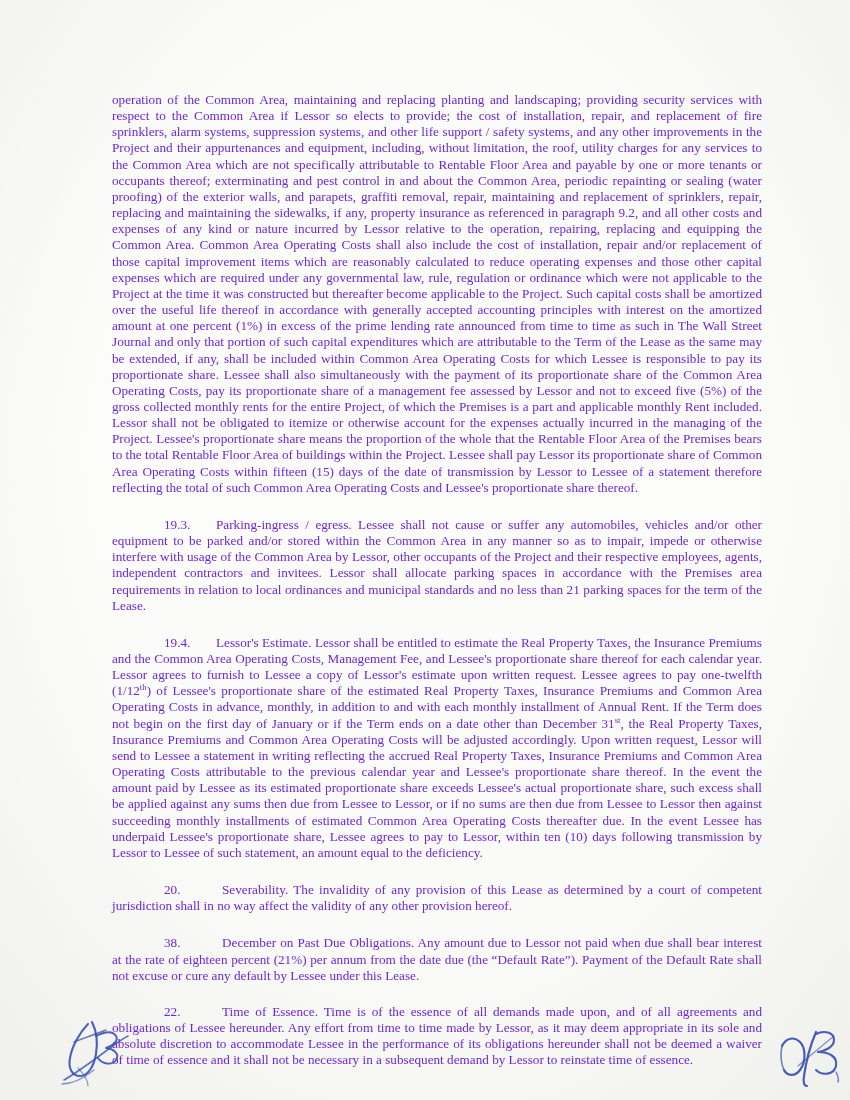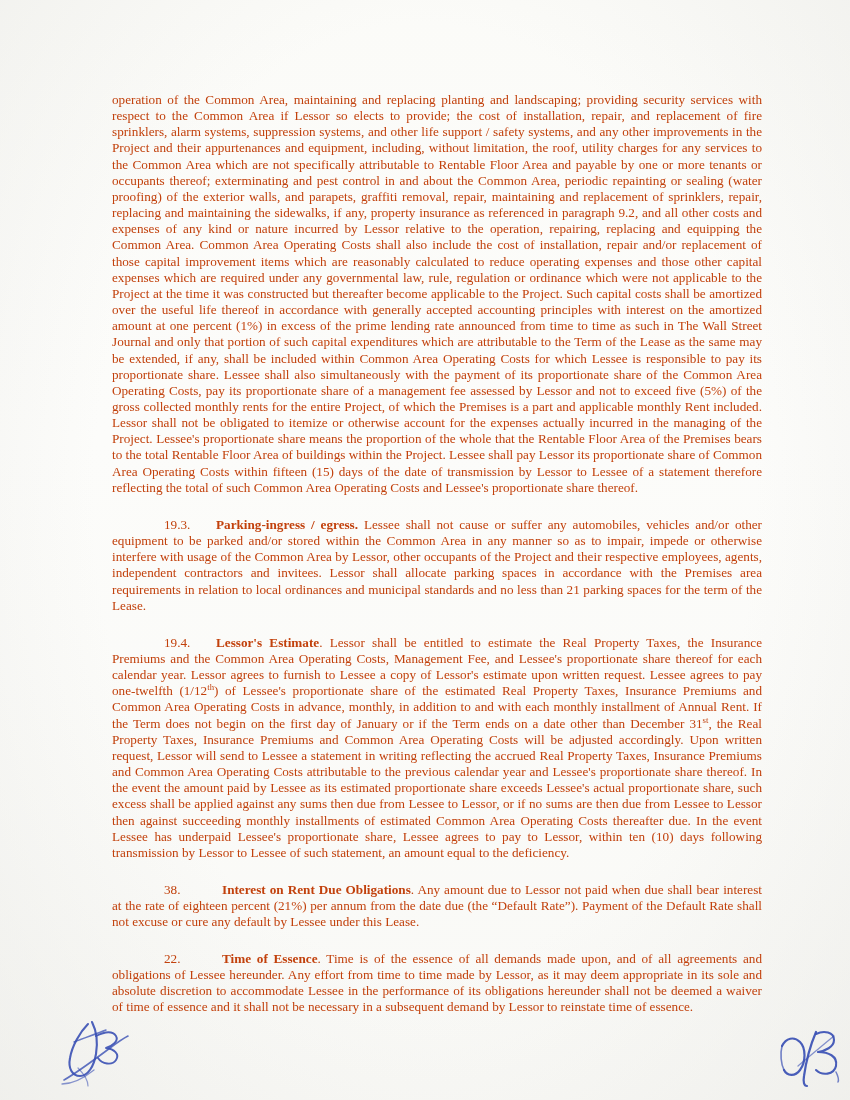--- a/index.html
+++ b/index.html
@@ -28,21 +28,21 @@
   }
   .doc-body {
     position: absolute;
     left: 112px;
     top: 92px;
     width: 650px;
     z-index: 2;
     font-family: "Liberation Serif", "DejaVu Serif", serif;
     font-size: 13.2px;
     line-height: 16.15px;
-    color: #c2410c;
+    color: #6d28d9;
     text-align: justify;
     text-justify: inter-word;
     -webkit-font-smoothing: antialiased;
   }
   p {
     margin: 0;
     padding: 0;
     text-align: justify;
     text-justify: inter-word;
   }
@@ -56,21 +56,21 @@
     display: inline-block;
     width: 52px;
     margin-left: 52px;
   }
   .num-wide {
     display: inline-block;
     width: 58px;
     margin-left: 52px;
   }
   .heading {
-    font-weight: bold;
+    font-weight: normal;
   }
   sup {
     font-size: 0.66em;
     vertical-align: super;
     line-height: 0;
   }
   .sig {
     position: absolute;
     z-index: 3;
     pointer-events: none;
@@ -95,22 +95,23 @@
 <div class="page">
 
   <div class="doc-body">
 
     <p class="block">operation of the Common Area, maintaining and replacing planting and landscaping; providing security services with respect to the Common Area if Lessor so elects to provide; the cost of installation, repair, and replacement of fire sprinklers, alarm systems, suppression systems, and other life support / safety systems, and any other improvements in the Project and their appurtenances and equipment, including, without limitation, the roof, utility charges for any services to the Common Area which are not specifically attributable to Rentable Floor Area and payable by one or more tenants or occupants thereof; exterminating and pest control in and about the Common Area,  periodic repainting or sealing (water proofing) of the exterior walls, and parapets, graffiti removal, repair, maintaining and replacement of sprinklers, repair, replacing and maintaining the sidewalks, if any, property insurance as referenced in paragraph 9.2, and all other costs and expenses of any kind or nature incurred by Lessor relative to the operation, repairing, replacing and equipping the Common Area.     Common Area Operating Costs shall also include the cost of installation, repair and/or replacement of those capital improvement items which are reasonably calculated to reduce operating expenses and those other capital expenses which are required under any governmental law, rule, regulation or ordinance which were not applicable to the Project at the time it was constructed but thereafter become applicable to the Project. Such capital costs shall be amortized over the useful life thereof in accordance with generally accepted accounting principles with interest on the amortized amount at one percent (1%) in excess of the prime lending rate announced from time to time as such in The Wall Street Journal and only that portion of such capital expenditures which are attributable to the Term of the Lease as the same may be extended, if any, shall be included within Common Area Operating Costs for which Lessee is responsible to pay its proportionate share.  Lessee shall also simultaneously with the payment of its proportionate share of the Common Area Operating Costs, pay its proportionate share of a management fee assessed by Lessor and not to exceed five (5%) of the gross collected monthly  rents for the entire Project, of which the Premises is a part and applicable monthly Rent included.  Lessor shall not be obligated to itemize or otherwise account for  the expenses actually incurred in the managing of the Project.  Lessee's proportionate share means the proportion of the whole that the Rentable Floor Area of the Premises bears to the total Rentable Floor Area of buildings within the Project.  Lessee shall pay Lessor its proportionate share of Common Area Operating Costs within fifteen (15) days of the date of transmission by Lessor to Lessee of a statement therefore reflecting the total of such Common Area Operating Costs and Lessee's proportionate share thereof.</p>
 
     <p class="gap-md"><span class="num">19.3.</span><span class="heading">Parking-ingress / egress.</span><span>  Lessee shall not cause or suffer any automobiles, vehicles and/or other equipment to be parked and/or stored within the Common Area in any manner so as to impair, impede or otherwise interfere with usage of the Common Area by Lessor, other occupants of the Project and their respective employees, agents, independent  contractors and invitees.  Lessor shall allocate parking spaces in accordance with the Premises area requirements in relation to  local ordinances and municipal standards and no less than 21 parking spaces for the term of the Lease.</span></p>
 
     <p class="gap-md"><span class="num">19.4.</span><span class="heading">Lessor's Estimate</span><span>.  Lessor shall be entitled to estimate the Real Property Taxes, the Insurance Premiums and the Common Area Operating Costs, Management Fee, and Lessee's proportionate share thereof for each calendar year.  Lessor agrees to furnish to Lessee a copy of Lessor's estimate upon written request.  Lessee agrees to pay one-twelfth (1/12</span><sup>th</sup><span>) of Lessee's proportionate share of the estimated Real Property Taxes, Insurance Premiums and  Common Area Operating Costs in advance, monthly, in addition to and with each monthly installment of Annual Rent.  If the Term does not begin on the first day of January or if the Term ends on a date other than December 31</span><sup>st</sup><span>, the Real Property Taxes, Insurance Premiums and Common Area Operating Costs will be adjusted accordingly. Upon written request, Lessor will send to Lessee a statement in writing reflecting the accrued Real Property Taxes, Insurance Premiums and Common Area Operating Costs attributable to the previous calendar year and Lessee's proportionate share thereof.  In the event the amount paid by Lessee as its estimated proportionate share exceeds Lessee's actual proportionate share, such excess shall be applied against any sums then due from Lessee to Lessor, or if no sums are then due from Lessee to Lessor then against succeeding monthly installments of estimated Common Area Operating Costs thereafter due.  In the event Lessee has underpaid Lessee's proportionate share, Lessee agrees to pay to Lessor, within ten (10) days following transmission by Lessor to Lessee of such statement, an amount equal to the deficiency.</span></p>
 
+    <p class="gap-md"><span class="num-wide">20.</span><span class="heading">Severability</span><span>.  The invalidity of any provision of this Lease as determined by a court of competent jurisdiction shall in no way affect the validity of any other provision hereof.</span></p>
 
-    <p class="gap-md"><span class="num-wide">38.</span><span class="heading">Interest on Rent Due Obligations</span><span>.  Any amount due to Lessor not paid when due shall bear interest at the rate of eighteen percent (21%) per annum from the date due (the “Default Rate”). Payment of the Default Rate shall not excuse or cure any default by Lessee under this Lease.</span></p>
+    <p class="gap-md"><span class="num-wide">38.</span><span class="heading">December on Past Due Obligations</span><span>.  Any amount due to Lessor not paid when due shall bear interest at the rate of eighteen percent (21%) per annum from the date due (the “Default Rate”). Payment of the Default Rate shall not excuse or cure any default by Lessee under this Lease.</span></p>
 
     <p class="gap-xl"><span class="num-wide">22.</span><span class="heading">Time of Essence</span><span>.  Time is of the essence of all demands made upon, and of all agreements and obligations of Lessee hereunder.  Any effort from time to time made by Lessor, as it may deem appropriate in its sole and absolute discretion to accommodate Lessee in the performance of its obligations hereunder shall not be deemed a waiver of time of essence and it shall not be necessary in a subsequent demand by Lessor to reinstate time of essence.</span></p>
 
   </div>
 
   <div class="sig sig-left">
     <svg viewBox="0 0 130 95" xmlns="http://www.w3.org/2000/svg">
       <g fill="none" stroke="#3a50b4" stroke-linecap="round" stroke-linejoin="round">
         <path d="M44 22 C36 30, 28 44, 26 56 C24 66, 28 74, 36 74 C44 74, 50 64, 52 52 C54 40, 52 28, 48 20" stroke-width="2.1" opacity="0.9"></path>
         <path d="M30 40 C40 36, 52 32, 62 28" stroke-width="1.5" opacity="0.75"></path>

